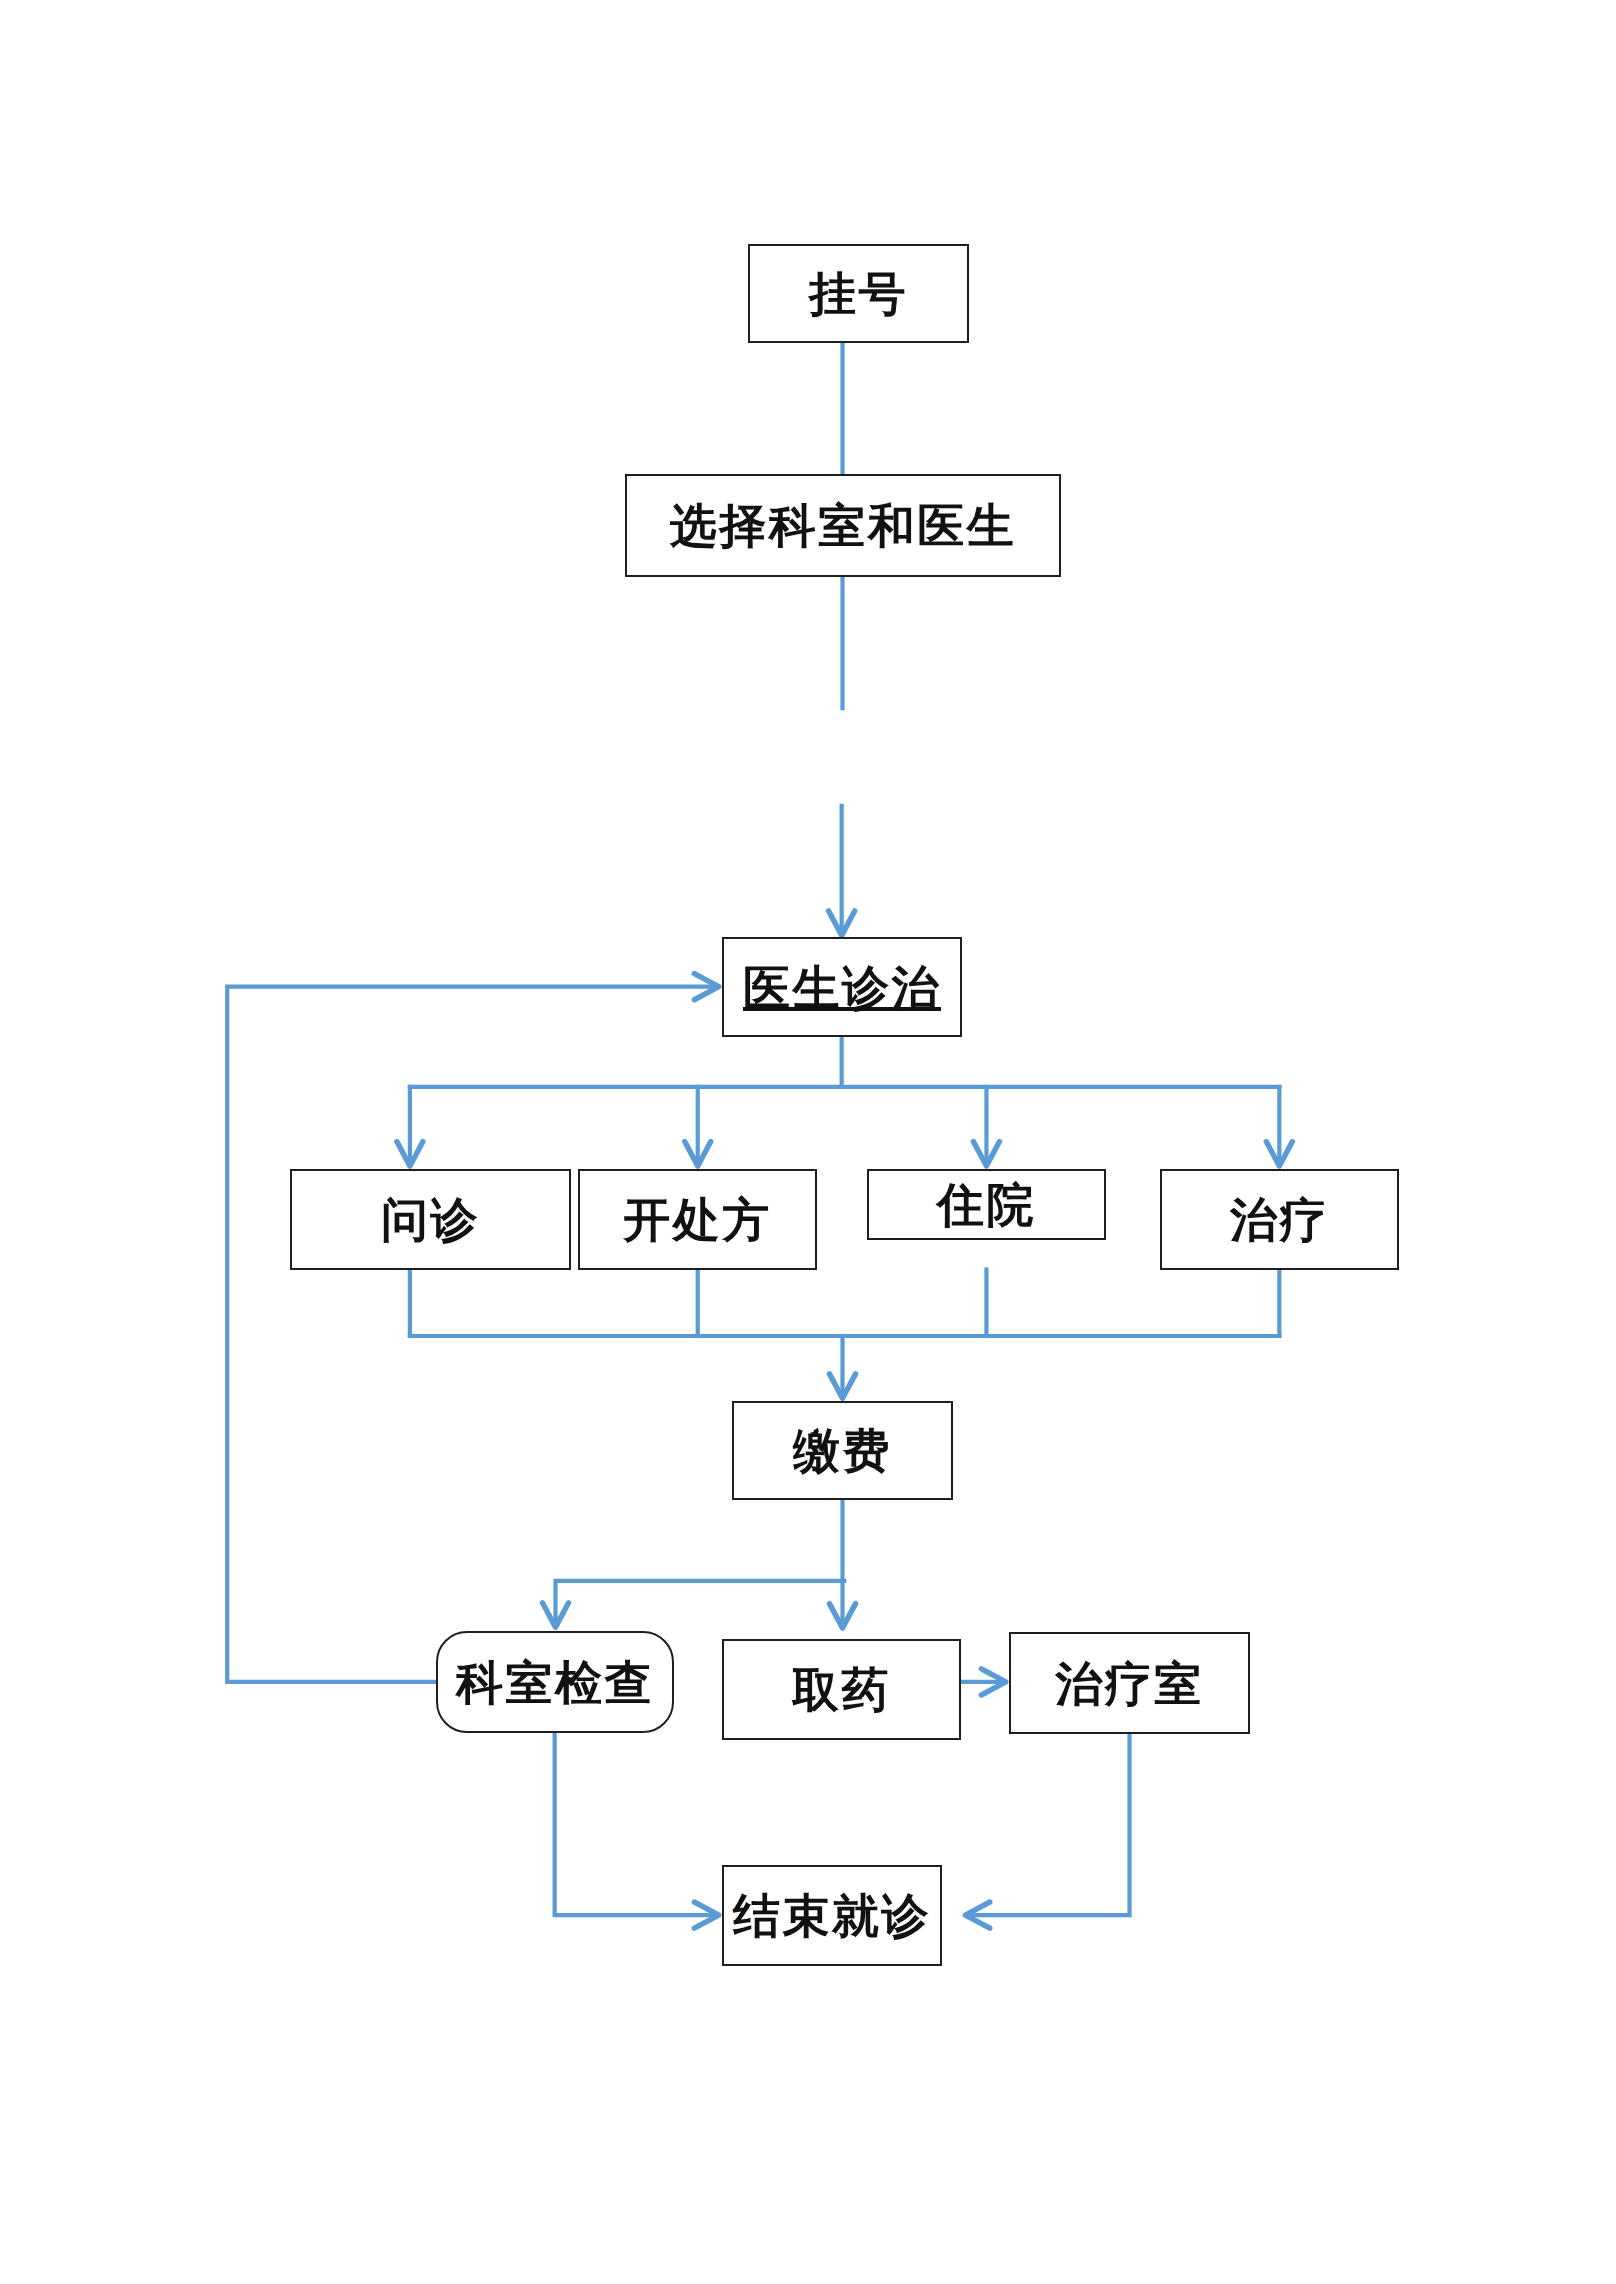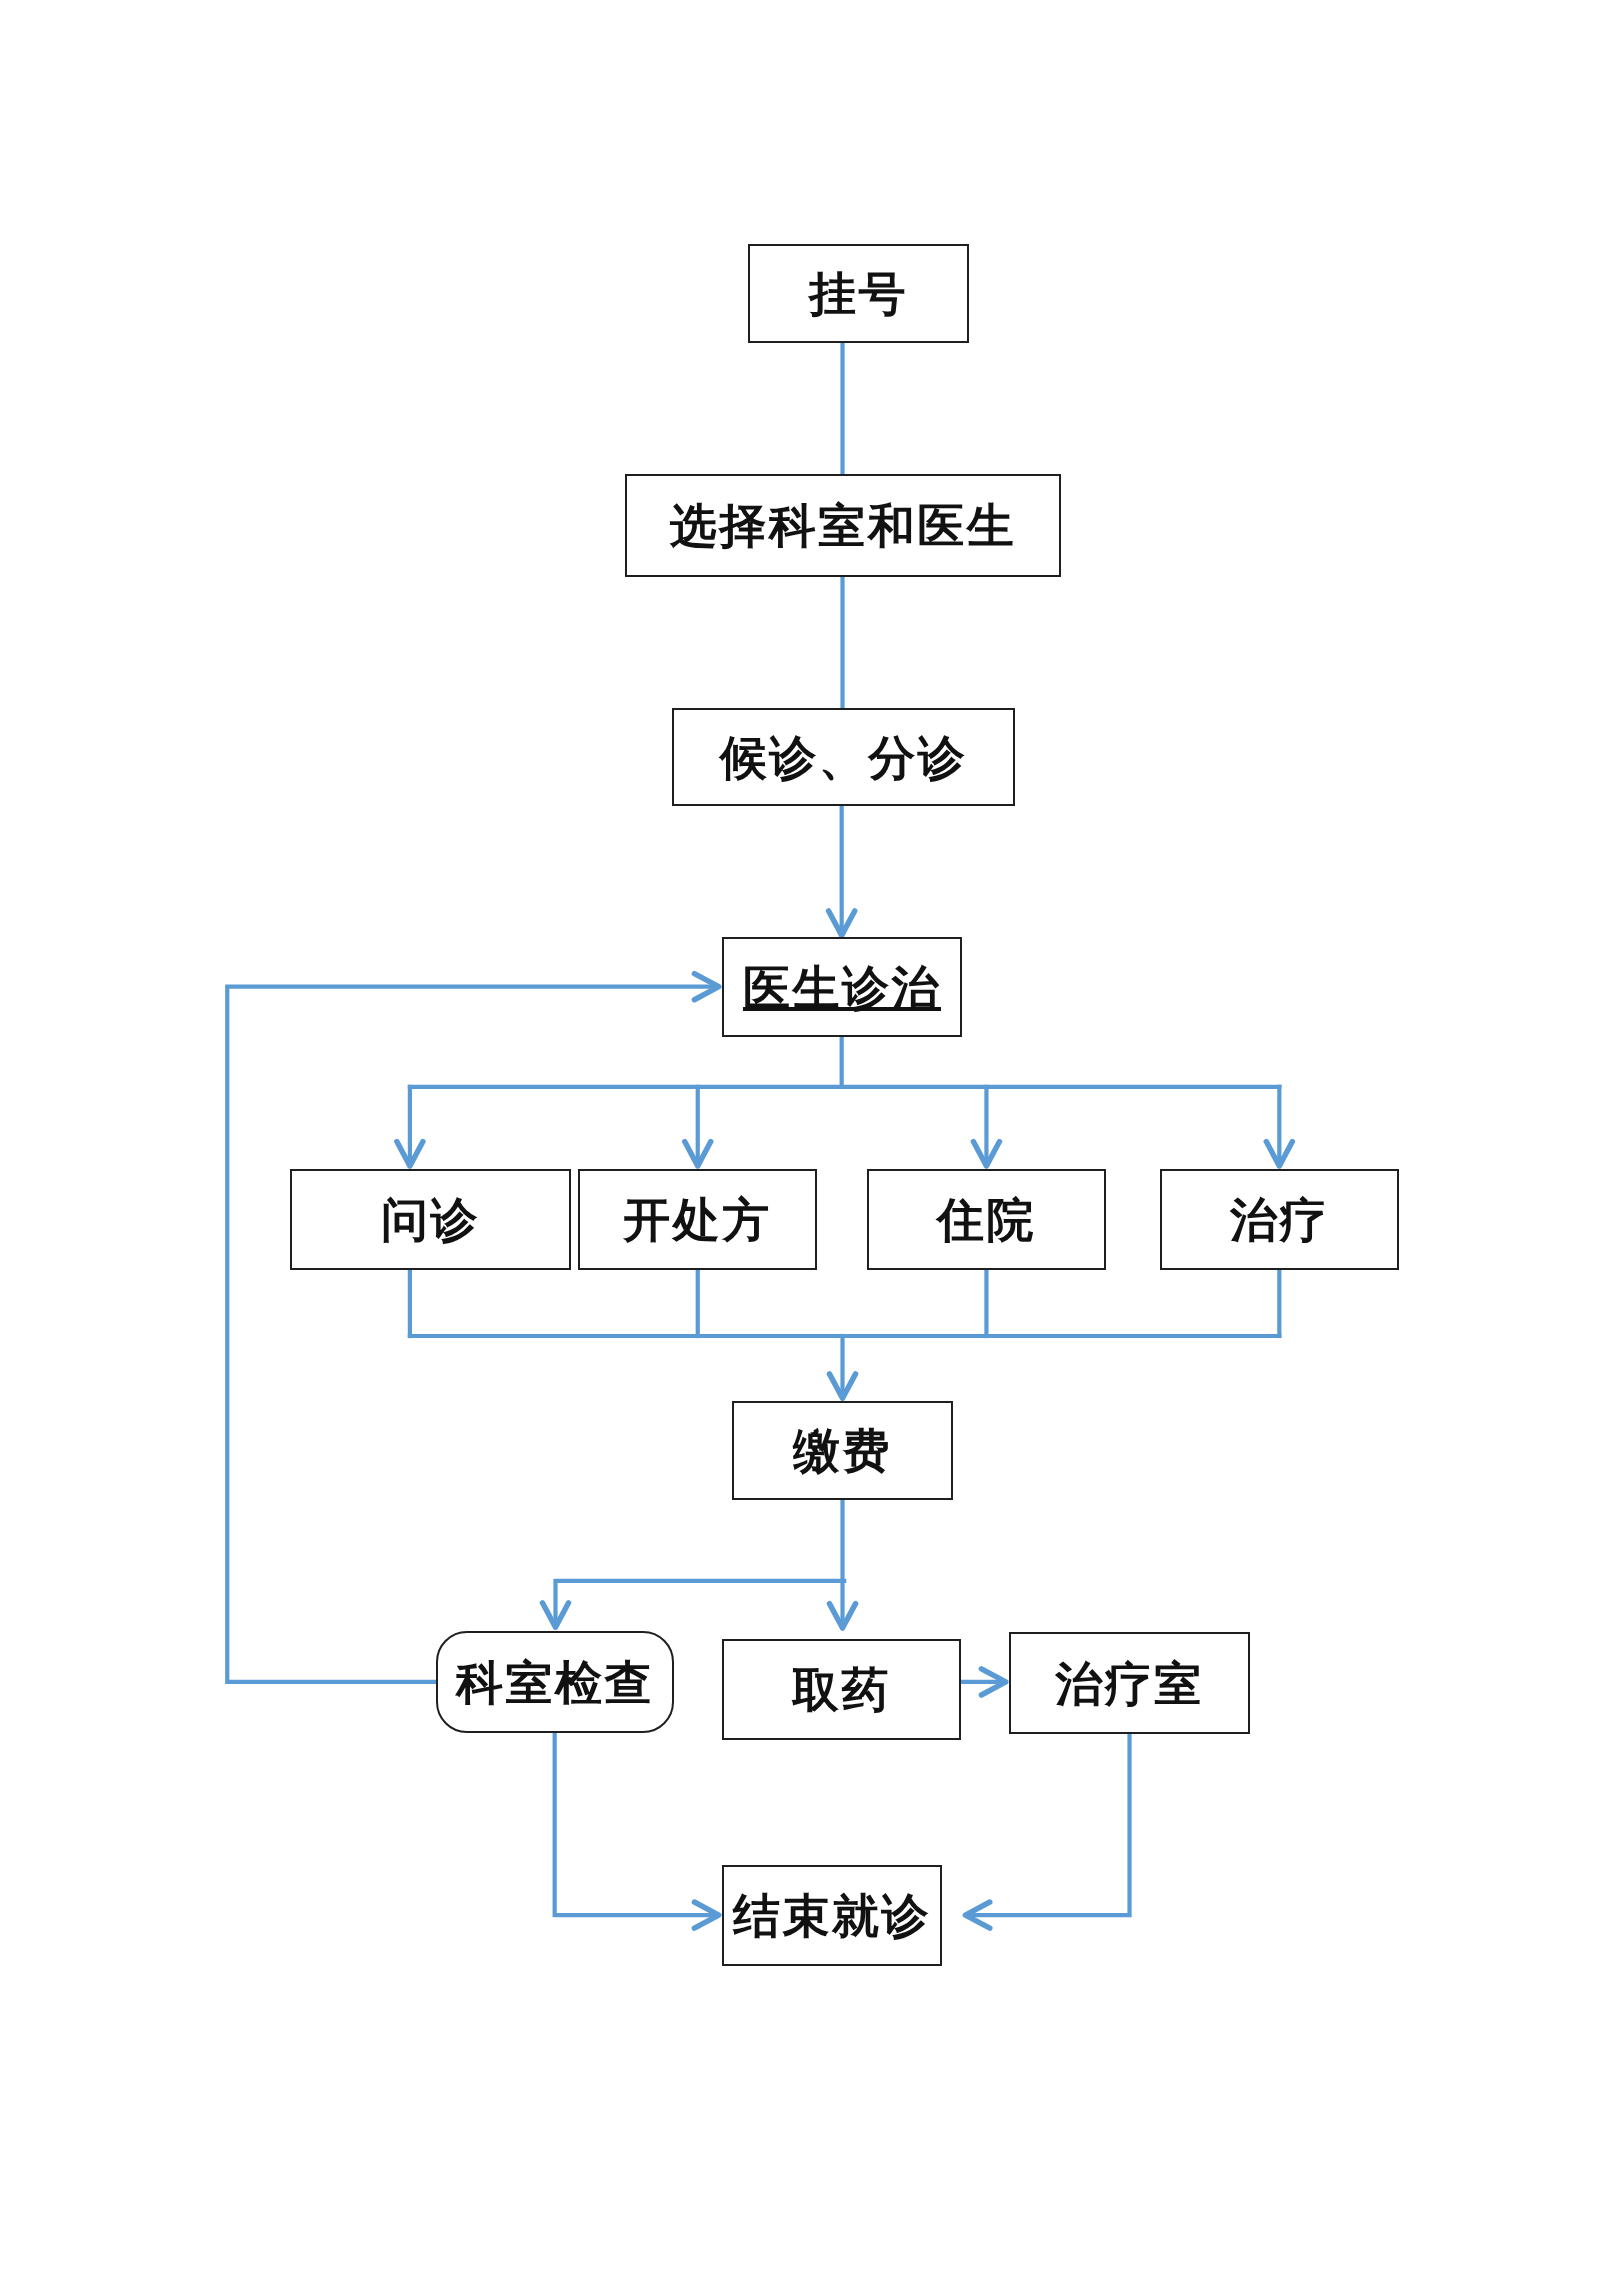--- a/index.html
+++ b/index.html
@@ -82,33 +82,30 @@
         <polyline points="518,1998 270,1998 270,1172 851,1172" class="edge" stroke="#5B9BD5" marker-end="url(#arrow-open)"></polyline>
       </g>
   </svg>
 
 <div class="node" style="left: 748px; top: 244px; width: 221px; height: 99px;">
       <span>挂号</span>
     </div>
     <div class="node" style="left: 625px; top: 474px; width: 436px; height: 103px;">
       <span>选择科室和医生</span>
     </div>
-    <div class="node" style="left: 672px; top: 708px; width: 343px; height: 98px;">
-      <span>候诊、分诊</span>
-    </div>
     <div class="node" style="left: 722px; top: 937px; width: 240px; height: 100px; text-decoration: underline;">
       <span>医生诊治</span>
     </div>
     <div class="node" style="left: 290px; top: 1169px; width: 281px; height: 101px;">
       <span>问诊</span>
     </div>
     <div class="node" style="left: 578px; top: 1169px; width: 239px; height: 101px; text-align: right;">
       <span>开处方</span>
     </div>
-    <div class="node" style="left: 867px; top: 1169px; width: 239px; height: 101px;">
+    <div class="node" style="left: 867px; top: 1169px; width: 239px; height: 71px;">
       <span>住院</span>
     </div>
     <div class="node" style="left: 732px; top: 1401px; width: 221px; height: 99px;">
       <span>缴费</span>
     </div>
     <div class="node" style="left: 1160px; top: 1169px; width: 239px; height: 101px;">
       <span>治疗</span>
     </div>
     <div class="node" style="left: 436px; top: 1631px; width: 238px; height: 102px; border-radius: 31px;">
       <span>科室检查</span>

